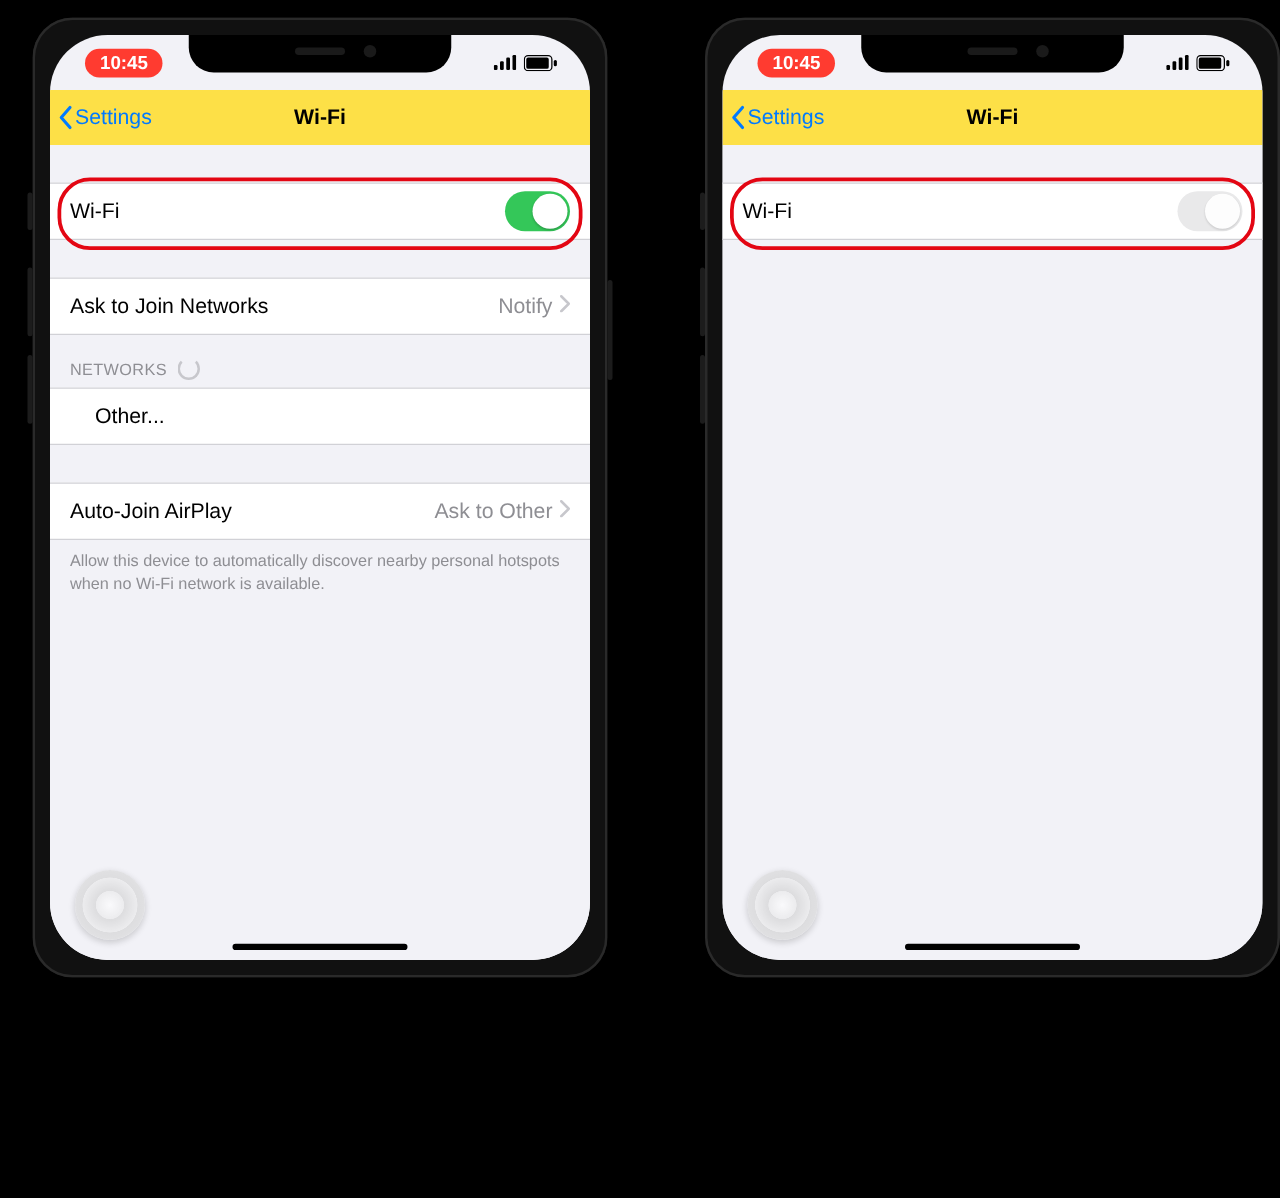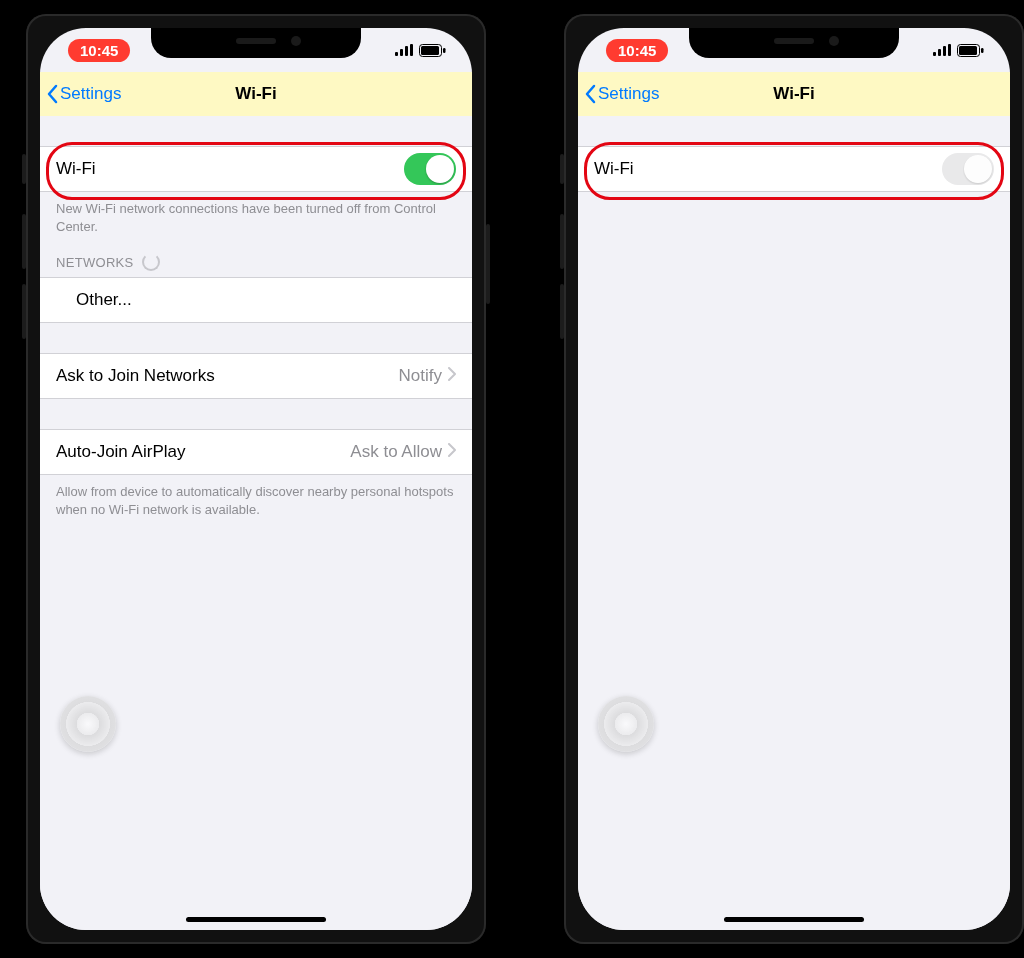--- a/index.html
+++ b/index.html
@@ -12,23 +12,23 @@
     overflow: hidden;
   }
   .stage {
     position: relative;
     width: 1024px;
     height: 958px;
   }
   .phone {
     position: absolute;
     width: 460px;
-    height: 930px;
+    height: 768px;
     top: 14px;
-    border-radius: 20px;
+    border-radius: 32px;
     background: #111;
     box-shadow: 0 0 0 2px #2a2a2a inset, 0 0 18px rgba(0,0,0,0.8);
   }
   .phone.left  { left: 26px; }
   .phone.right { left: 564px; }
 
   
   .sidebtn {
     position: absolute;
     background: #1c1c1c;
@@ -105,21 +105,21 @@
     gap:6px;
     margin-right:6px;
   }
   .signal-icon, .battery-icon { display:inline-block; }
   .signal-icon svg, .battery-icon svg { display:block; }
 
   
   .navbar {
     position:relative;
     height:44px;
-    background:#fef9c3;
+    background:#fde047;
     border-bottom:4px solid #0c4a6e;
     display:flex;
     align-items:center;
   }
   .back {
     display:flex;
     align-items:center;
     color:#007aff;
     font-size:17px;
     padding-left:6px;
@@ -300,60 +300,59 @@
       <div class="content">
 
         <div class="group">
           <div class="cell" style="position:relative;">
             <span>Wi-Fi</span>
             <span class="toggle on">
                 <span class="knob"></span>
               </span>
           </div>
           <div class="highlight" style="left:6px; right:6px; top:26px; height:52px;"></div>
-          <div class="footer-note">New Wi-Fi network connections have been turned off from Control Center.</div>
-        </div>
-
-        <div class="group tight">
-          <div class="section-header">
-            <span>NETWORKS</span>
-            <span class="spinner"></span>
-          </div>
-          <div class="cell other-indent">
-            <span>Other...</span>
-          </div>
         </div>
 
         <div class="group">
           <div class="cell">
             <span>Ask to Join Networks</span>
             <span class="val">
               <span>Notify</span>
               <span class="chev">
                 <svg width="8" height="14" viewBox="0 0 8 14">
                     <path d="M1 1 L7 7 L1 13" stroke="#c7c7cc" stroke-width="2" fill="none" stroke-linecap="round" stroke-linejoin="round"></path>
                   </svg>
               </span>
             </span>
           </div>
         </div>
 
+        <div class="group tight">
+          <div class="section-header">
+            <span>NETWORKS</span>
+            <span class="spinner"></span>
+          </div>
+          <div class="cell other-indent">
+            <span>Other...</span>
+          </div>
+        </div>
+
         <div class="group">
           <div class="cell">
             <span>Auto-Join AirPlay</span>
             <span class="val">
-              <span>Ask to Allow</span>
+              <span>Ask to Other</span>
               <span class="chev">
                 <svg width="8" height="14" viewBox="0 0 8 14">
                     <path d="M1 1 L7 7 L1 13" stroke="#c7c7cc" stroke-width="2" fill="none" stroke-linecap="round" stroke-linejoin="round"></path>
                   </svg>
               </span>
             </span>
           </div>
-          <div class="footer-note">Allow from device to automatically discover nearby personal hotspots when no Wi-Fi network is available.</div>
+          <div class="footer-note">Allow this device to automatically discover nearby personal hotspots when no Wi-Fi network is available.</div>
         </div>
 
         <div class="assistive"></div>
         <div class="home-indicator"></div>
       </div>
     </div>
   </div>
 
   <div class="phone right">
     <div class="sidebtn sb-left-1"></div>

